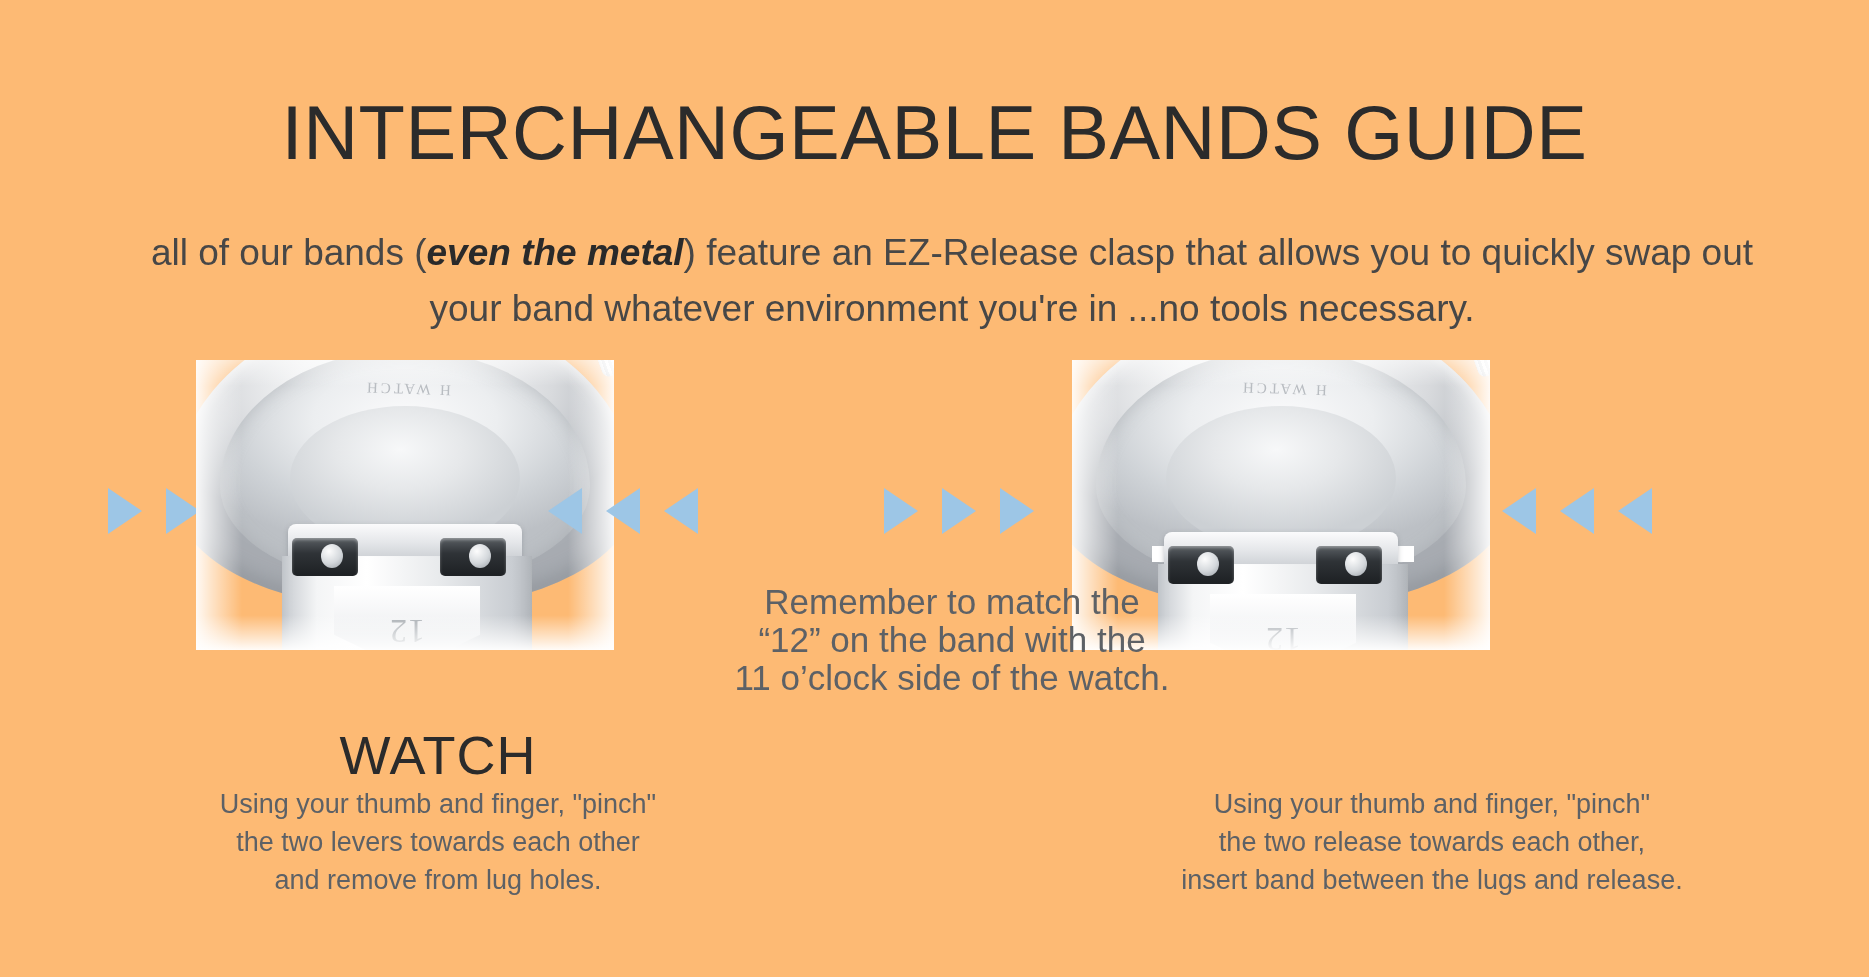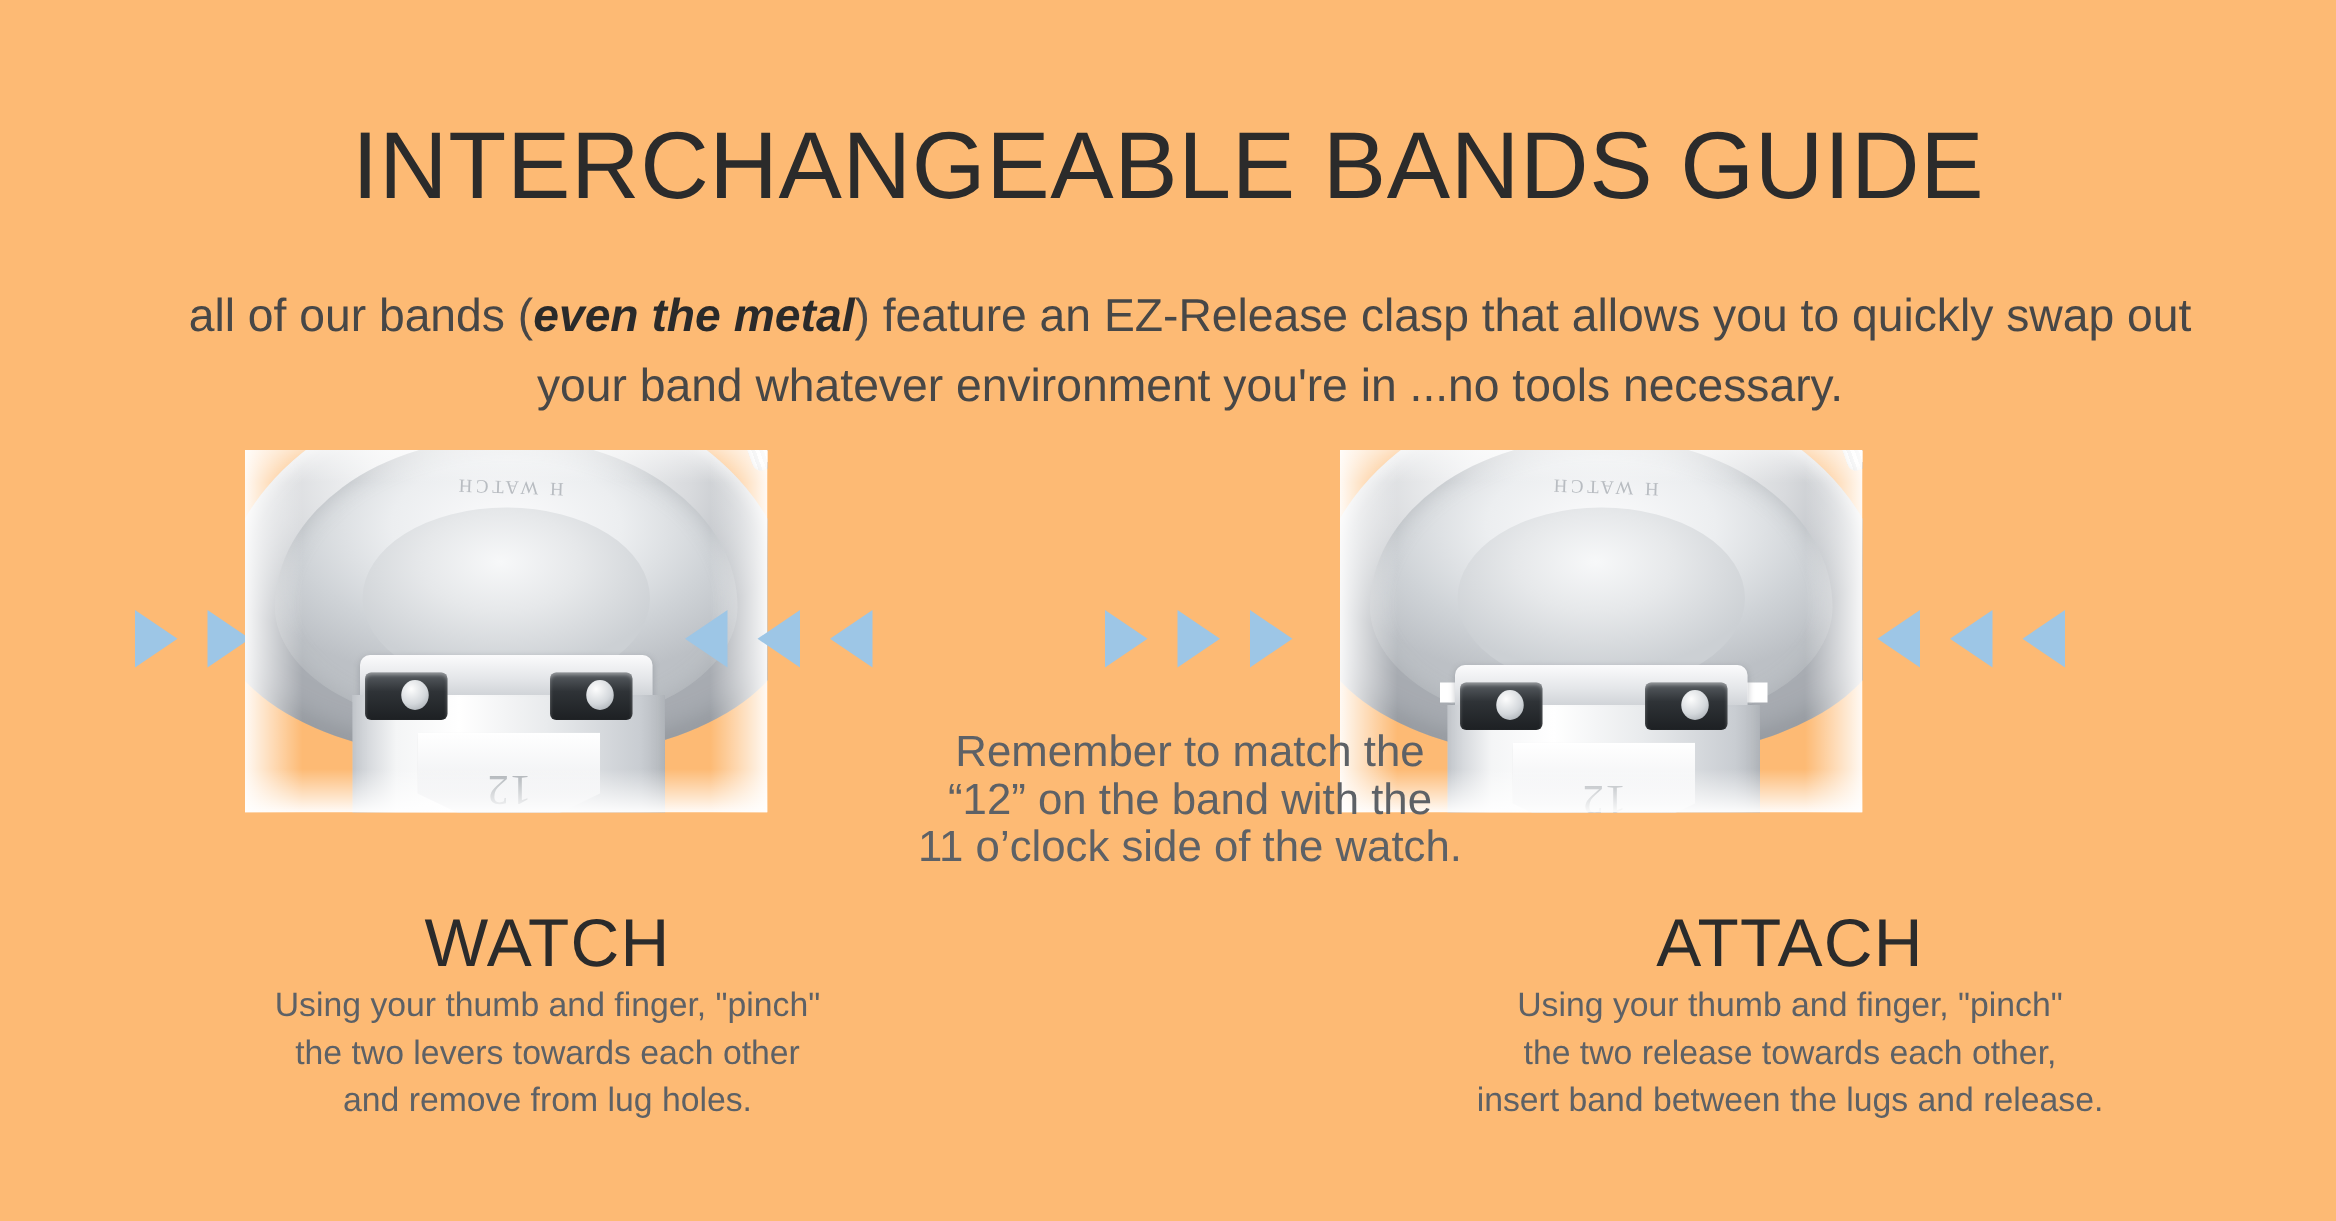--- a/index.html
+++ b/index.html
@@ -397,21 +397,20 @@
 
         <div class="arrow-row arrows-rc" style="left:430px;">
           <span class="arrow arrow-left"></span>
           <span class="arrow-gap"></span>
           <span class="arrow arrow-left"></span>
           <span class="arrow-gap"></span>
           <span class="arrow arrow-left"></span>
         </div>
       </div>
 
-      <h2 class="step-title">ATTACH</h2>
       <p class="step-desc">
         <span>Using your thumb and finger, "pinch"</span><br>
         <span>the two release towards each other,</span><br>
         <span>insert band between the lugs and release.</span>
       </p>
     </div>
 
   </div>
 
   <p class="center-note">

